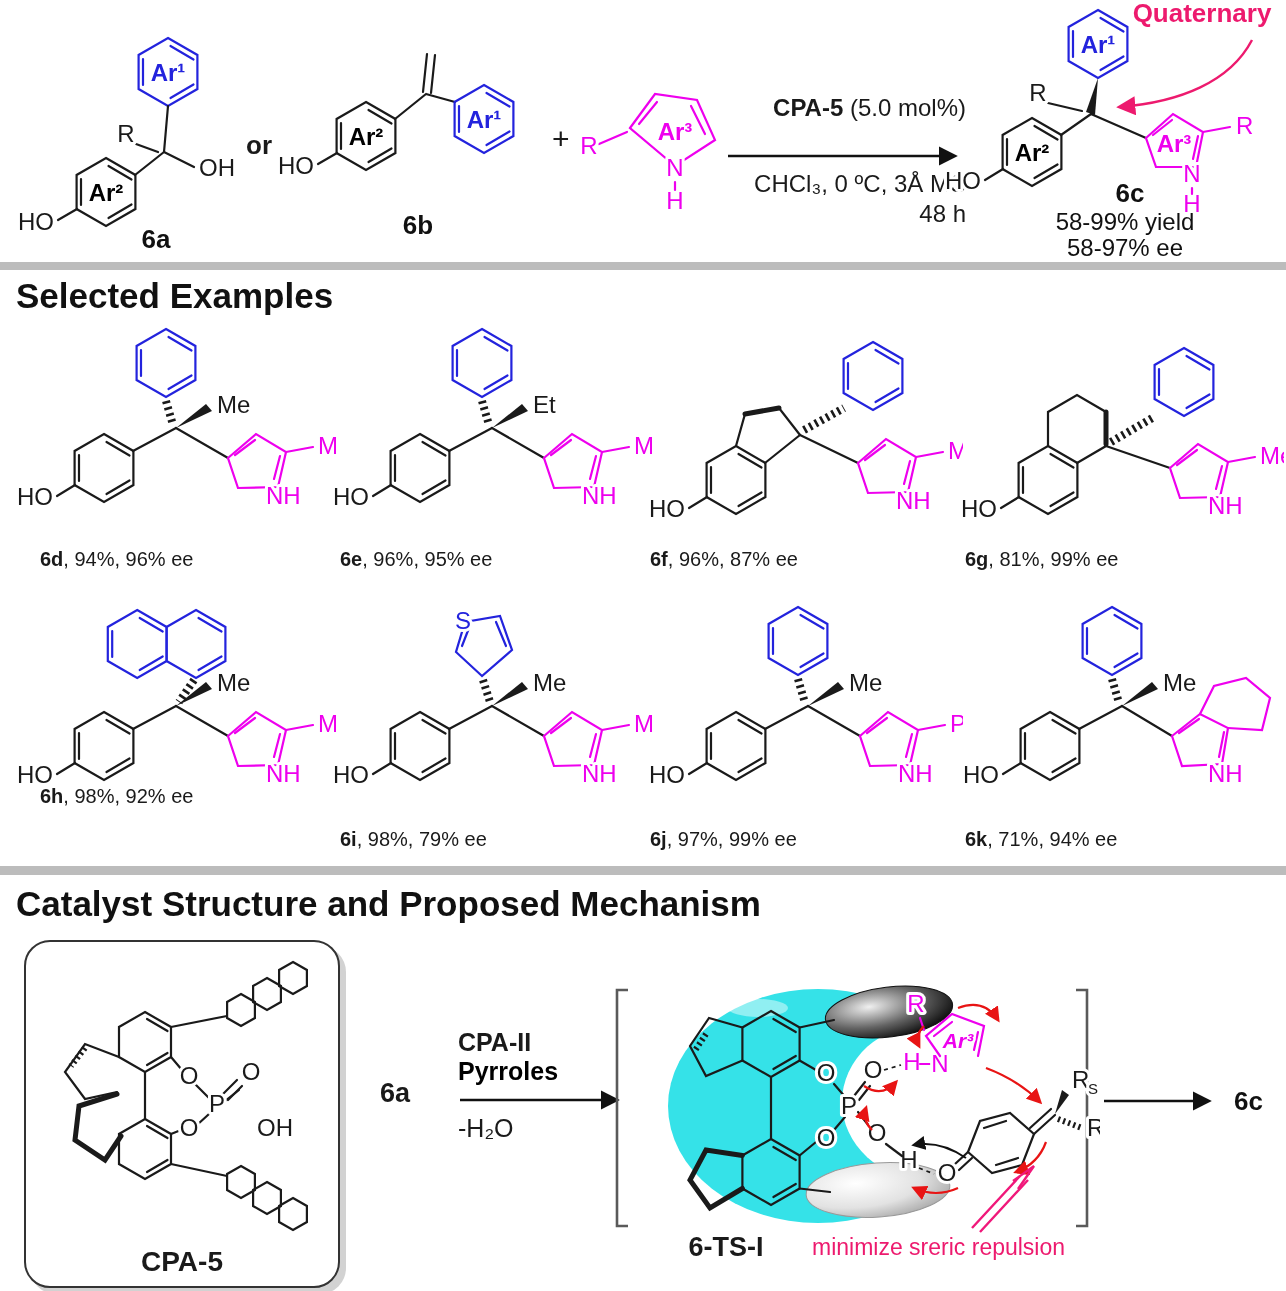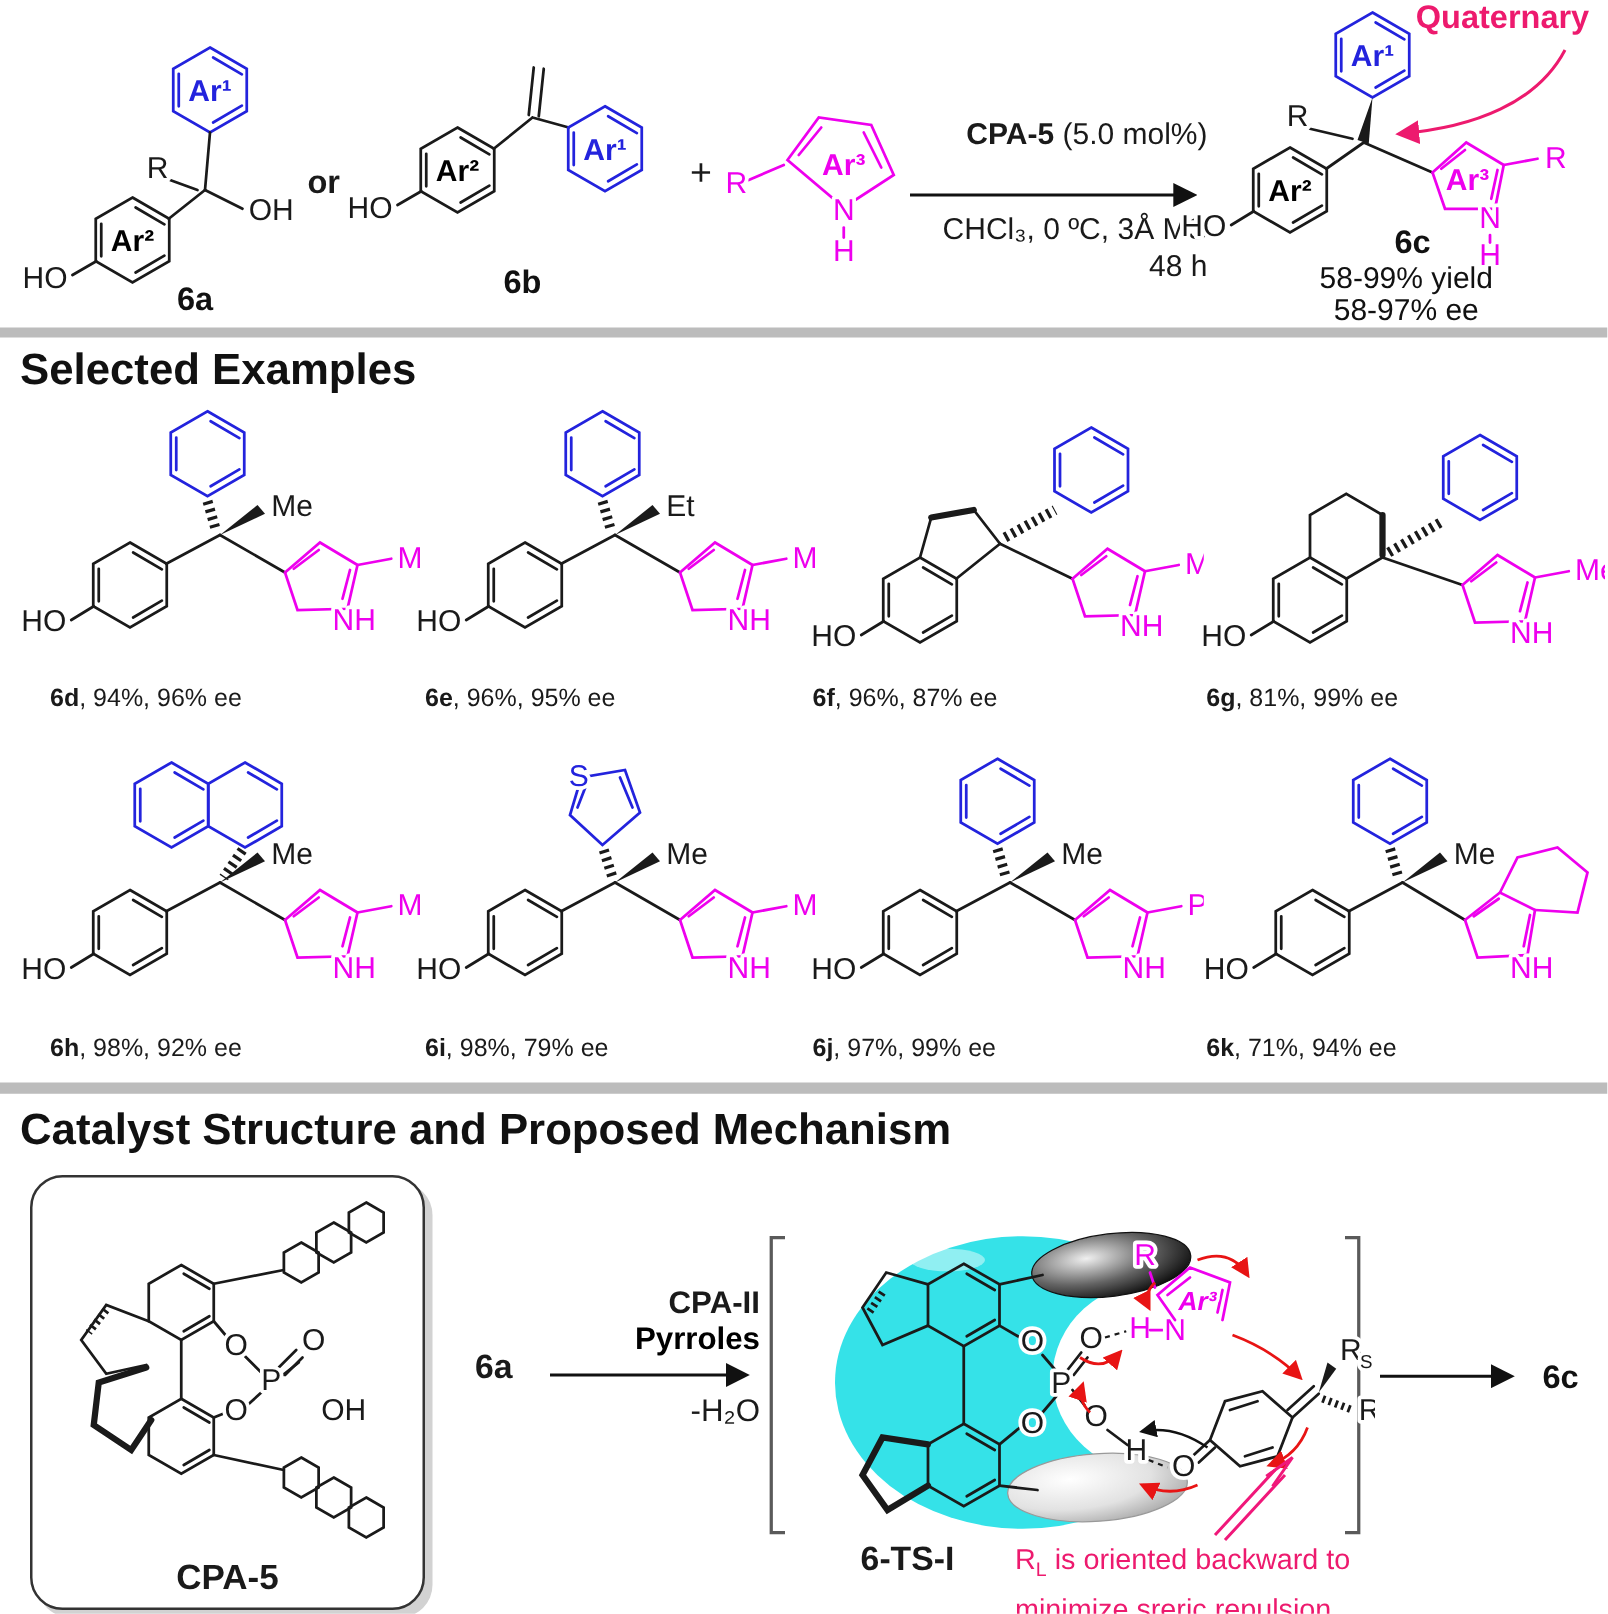--- a/index.html
+++ b/index.html
@@ -256,21 +256,21 @@
       <path class="b" d="M2.5,-26 L25.5,-12.5 M25.5,12.5 L2.5,26 M-25,-13 L-25,13"></path>
     </g>
   <path class="b" d="M160,110 L117,133 M59,167 L41,178"></path>
   <text class="at" x="37" y="187" text-anchor="end">HO</text>
   <path class="b" d="M160,110 L212,140"></path>
   <path class="bM" d="M212,140 L240,116 L270,134 L262,169 L222,170 Z"></path>
   <path class="bM" d="M219,137 L239,122 M264,138 L258,161 M270,134 L297,129"></path>
   <text class="at atM" x="302" y="136" text-anchor="start">Me</text>
   <text class="at atM" x="250" y="186" text-anchor="start">NH</text>
 </svg>
-<div class="abs res" style="left:40px;top:828px;width:320px"><b>6h</b><span>, 98%, 92% ee</span></div>
+<div class="abs res" style="left:40px;top:785px;width:320px"><b>6h</b><span>, 98%, 92% ee</span></div>
 
 <svg class="abs" style="left:332px;top:596px" width="320" height="228" viewBox="0 0 320 228">
   <path class="bB" d="M150,80 L124,56 L133,26 L168,20 L180,54 Z"></path>
   <path class="bB" d="M164,26 L174,50 M130,50 L137,32"></path>
   <text class="at atB" x="131" y="33" text-anchor="middle">S</text>
   <line class="hsh" x1="151" y1="84" x2="158" y2="106"></line>
   <polygon class="wedge" points="160,110 190,86 196,93"></polygon>
   <text class="at" x="201" y="95" text-anchor="start">Me</text>
   <g transform="translate(88,150)">
       <polygon class="b" points="0,-34 29.4,-17 29.4,17 0,34 -29.4,17 -29.4,-17"></polygon>
@@ -378,21 +378,21 @@
       <g transform="translate(266,270)">
           <polygon class="b" points="0,-16 13.9,-8 13.9,8 0,16 -13.9,8 -13.9,-8"></polygon>
         </g>
     </g>
   </svg>
   <div style="position:absolute;bottom:8px;left:0;width:100%;text-align:center;font-weight:bold;font-size:28px">CPA-5</div>
 </div>
 
 <div class="abs cmpd" style="left:380px;top:1078px">6a</div>
 
-<div class="abs" style="left:438px;top:1028px;width:170px;text-align:right">
+<div class="abs" style="left:458px;top:1028px;width:170px;text-align:left">
   <div style="font-weight:bold;font-size:25px">CPA-II</div>
   <div class="mag" style="font-weight:bold;font-size:25px">Pyrroles</div>
   <svg width="170" height="20" viewBox="0 0 170 20" style="margin-top:4px">
     <defs>
         <marker id="ma2" viewBox="0 0 10 10" refX="8" refY="5" markerWidth="8" markerHeight="8" orient="auto">
           <path d="M0,0 L10,5 L0,10 z" fill="#111"></path>
         </marker>
       </defs>
     <line x1="2" y1="10" x2="158" y2="10" stroke="#111" stroke-width="2.4" marker-end="url(#ma2)"></line>
   </svg>
@@ -482,21 +482,20 @@
   <path class="ka" d="M360,176 Q334,158 308,163" marker-end="url(#mK)"></path>
   <g>
     <path class="pa" d="M366,246 L414,194 M374,250 L422,198"></path>
     <path class="pa" d="M412,207 L428,184 L407,199"></path>
   </g>
 </svg>
 
 <div class="abs" style="left:656px;top:1232px;width:140px;text-align:center;font-weight:bold;font-size:27px">6-TS-I</div>
 
 <div class="abs cap" style="left:812px;top:1232px">
-  <div><span>R</span><sub>L</sub><span> is oriented backward to</span></div>
   <div>minimize sreric repulsion</div>
 </div>
 
 <svg class="abs" style="left:1100px;top:1084px" width="186" height="34" viewBox="0 0 186 34">
   <defs>
       <marker id="ma3" viewBox="0 0 10 10" refX="8" refY="5" markerWidth="8" markerHeight="8" orient="auto">
         <path d="M0,0 L10,5 L0,10 z" fill="#111"></path>
       </marker>
     </defs>
   <line x1="4" y1="17" x2="108" y2="17" stroke="#111" stroke-width="2.4" marker-end="url(#ma3)"></line>

